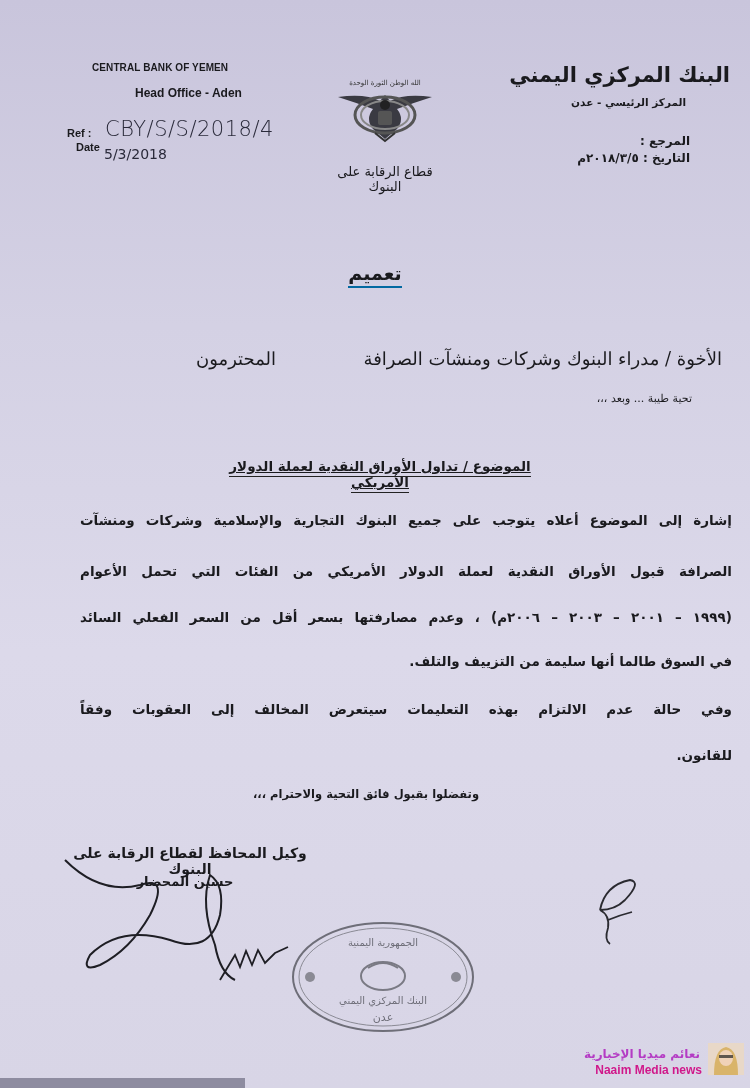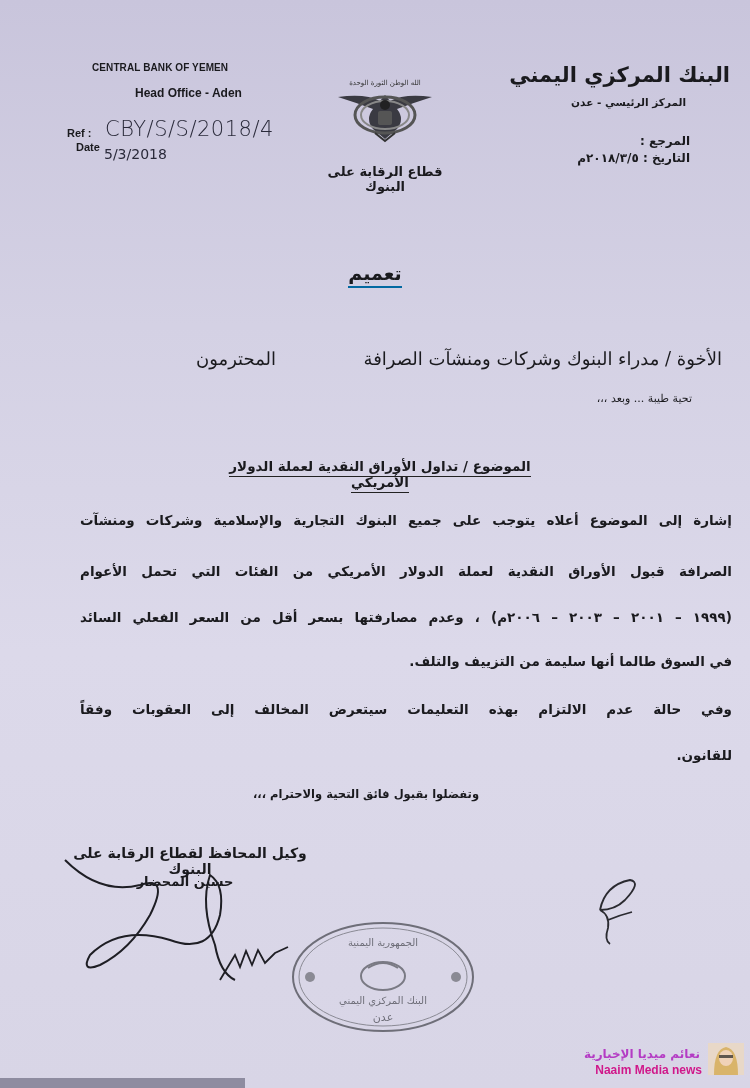--- a/index.html
+++ b/index.html
@@ -15,28 +15,28 @@
   .ref-lbl { left: 67px; top: 127px; font-family: "Liberation Sans", sans-serif; font-weight: bold; font-size: 11px; }
   .date-lbl { left: 66px; top: 141px; font-family: "Liberation Sans", sans-serif; font-weight: bold; font-size: 11px; padding-left: 10px; }
   .ref-val { left: 105px; top: 117px; font-family: "DejaVu Sans", sans-serif; font-size: 21px; font-weight: 300; color: #2a2a3a; letter-spacing: 0.5px; }
   .date-val { left: 104px; top: 146px; font-family: "DejaVu Sans", sans-serif; font-size: 14px; color: #2a2a3a; }
   .ar { direction: rtl; unicode-bidi: embed; }
   .ar-title { right: 20px; top: 63px; font-weight: bold; font-size: 21px; }
   .ar-sub { right: 64px; top: 96px; font-weight: bold; font-size: 10.5px; }
   .ar-ref { right: 60px; top: 134px; font-weight: bold; font-size: 12px; }
   .ar-date { right: 60px; top: 151px; font-weight: bold; font-size: 12px; text-align: right; }
   .emblem { left: 335px; top: 75px; width: 100px; height: 72px; }
-  .dept { left: 320px; top: 164px; width: 130px; text-align: center; font-weight: bold; font-size: 13px; }
+  .dept { left: 320px; top: 164px; width: 130px; text-align: center; font-weight: normal; font-size: 13px; }
   .circular { left: 300px; top: 262px; width: 150px; text-align: center; font-weight: bold; font-size: 19px; }
   .circular span { border-bottom: 2px solid #0369a1; padding-bottom: 2px; }
   .addressee { right: 28px; top: 348px; font-family: "DejaVu Serif", serif; font-size: 18px; }
   .respected { left: 196px; top: 348px; font-family: "DejaVu Serif", serif; font-size: 18px; }
   .greeting { right: 58px; top: 392px; font-family: "DejaVu Serif", serif; font-size: 11px; }
   .subject { left: 210px; top: 458px; width: 340px; text-align: center; font-weight: bold; font-size: 13.5px; }
-  .subject span { border-bottom: 1.5px solid #222; padding-bottom: 2px; }
+  .subject span { border-bottom: 1.5px solid #222; padding-bottom: 2px; text-decoration: underline; }
   .para { left: 80px; width: 652px; font-weight: bold; font-size: 13.5px; text-align: justify; text-align-last: justify; }
   .para.last { text-align-last: right; }
   .closing { left: 236px; top: 787px; width: 260px; text-align: center; font-weight: bold; font-size: 11.5px; }
   .sig-title { left: 70px; top: 845px; width: 240px; text-align: center; font-weight: bold; font-size: 14px; }
   .sig-name { left: 125px; top: 874px; width: 120px; text-align: center; font-weight: bold; font-size: 13px; }
   .sig1 { left: 60px; top: 855px; width: 230px; height: 135px; }
   .sig2 { left: 570px; top: 870px; width: 80px; height: 80px; }
   .stamp { left: 288px; top: 918px; width: 190px; height: 118px; }
   .wm-ar { right: 50px; top: 1047px; font-weight: bold; font-size: 12px; color: #b43cc4; margin-left: 46px; }
   .wm-en { right: 48px; top: 1063px; font-weight: bold; font-size: 12px; color: #d0188a; font-family: "Liberation Sans", sans-serif; }

